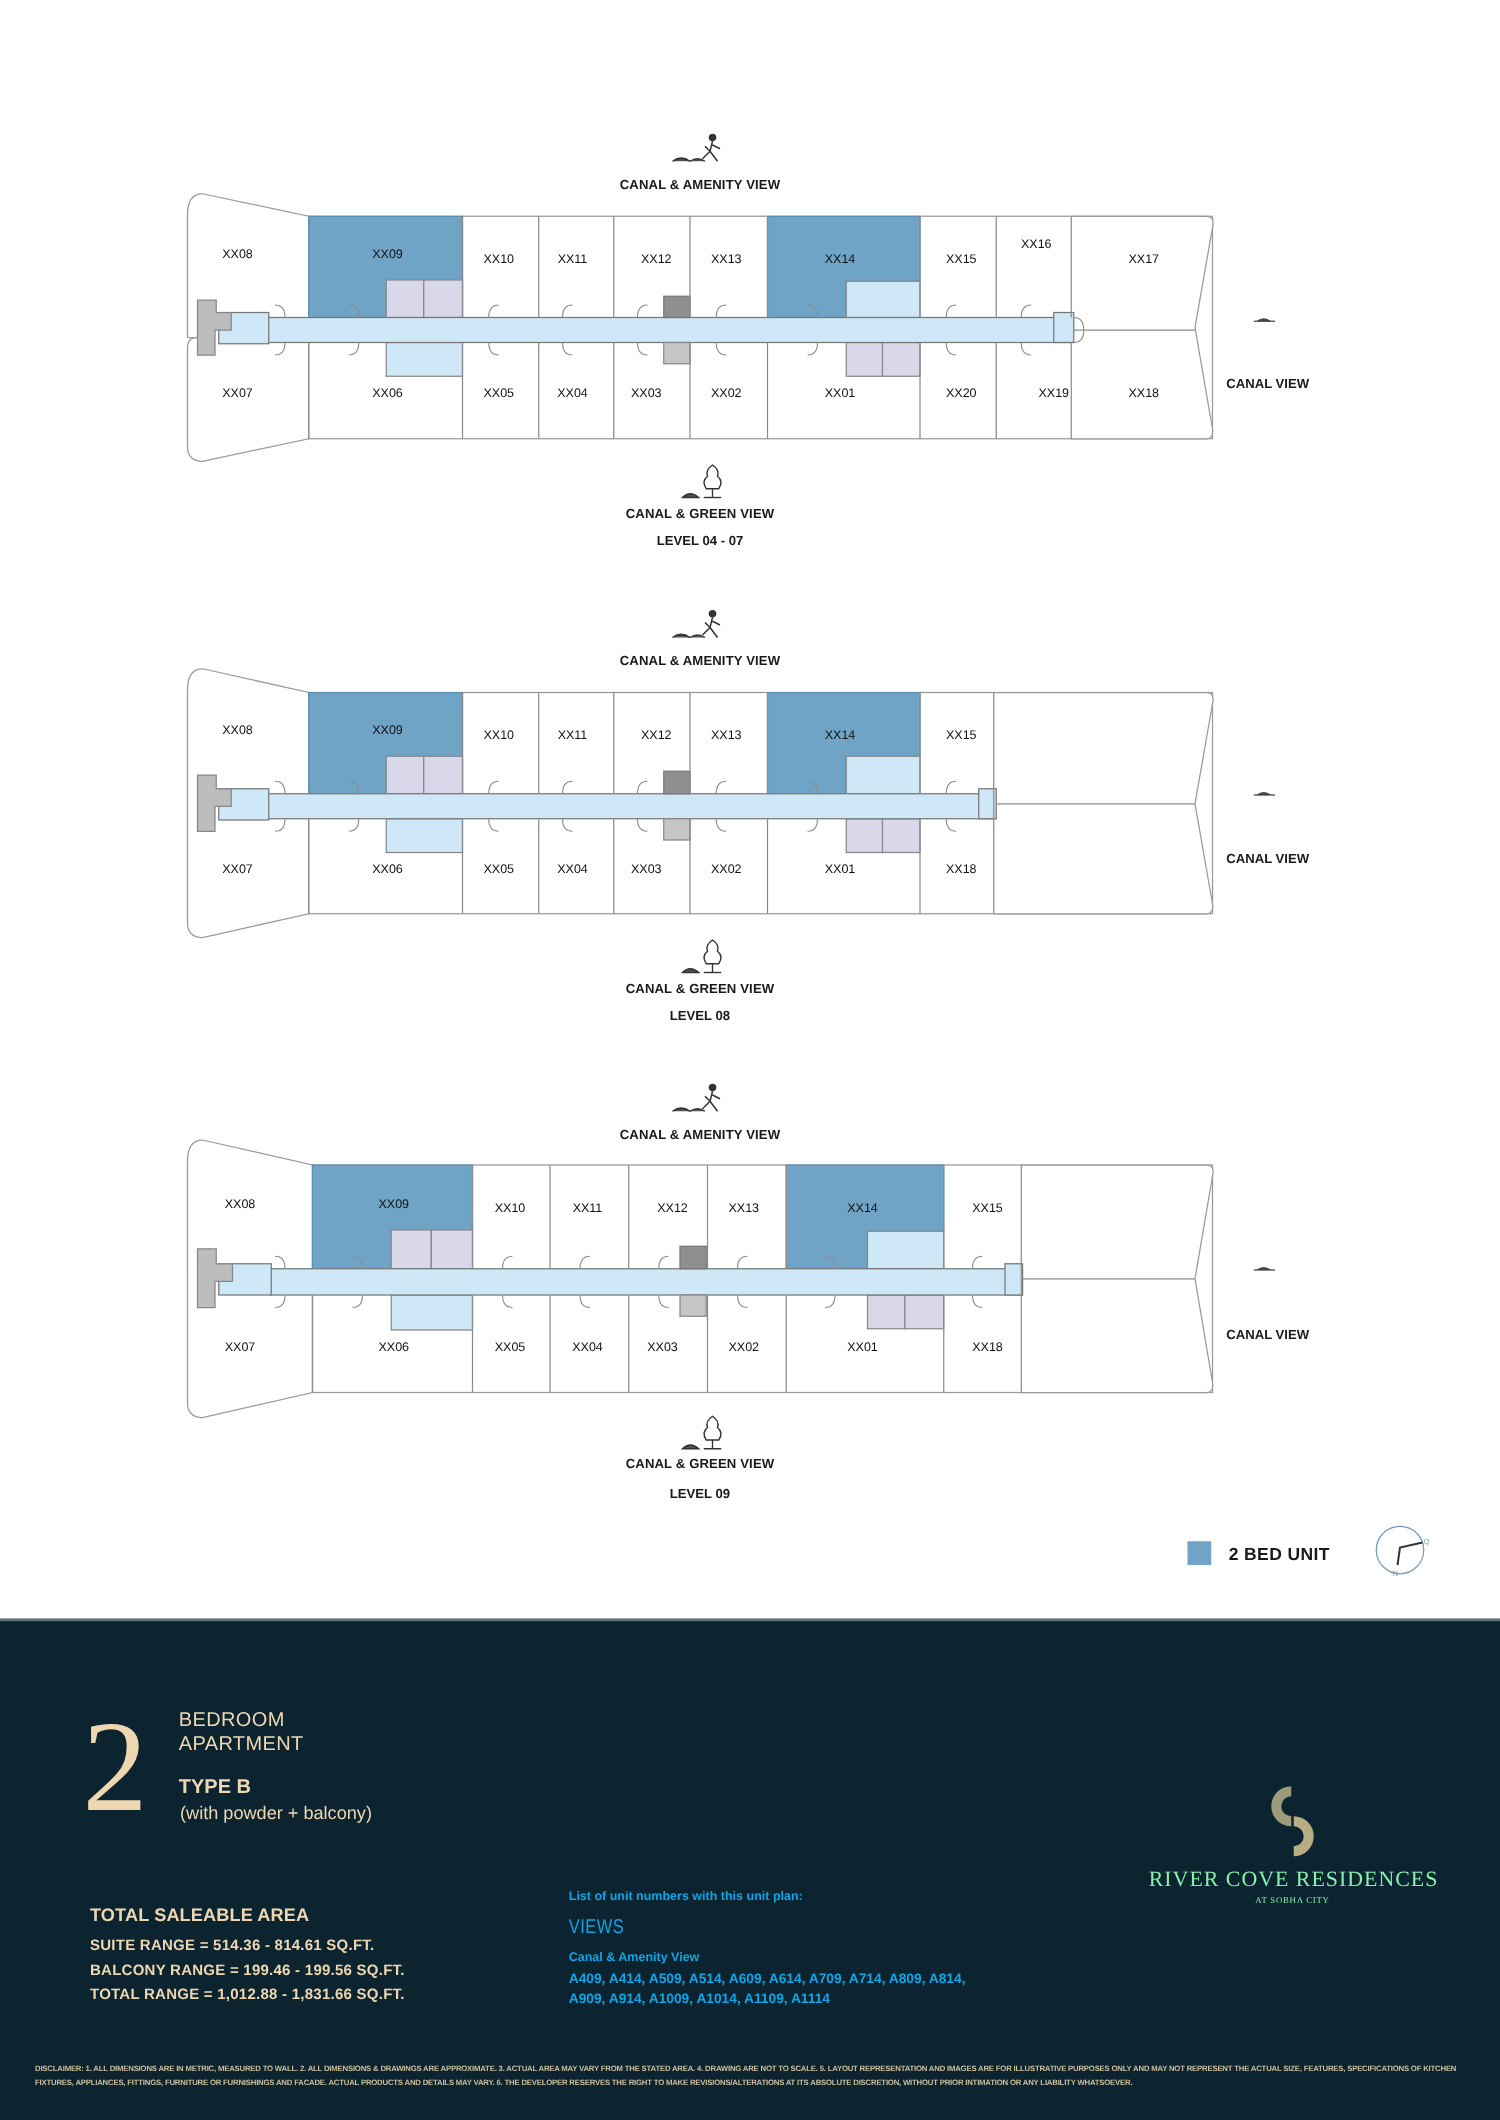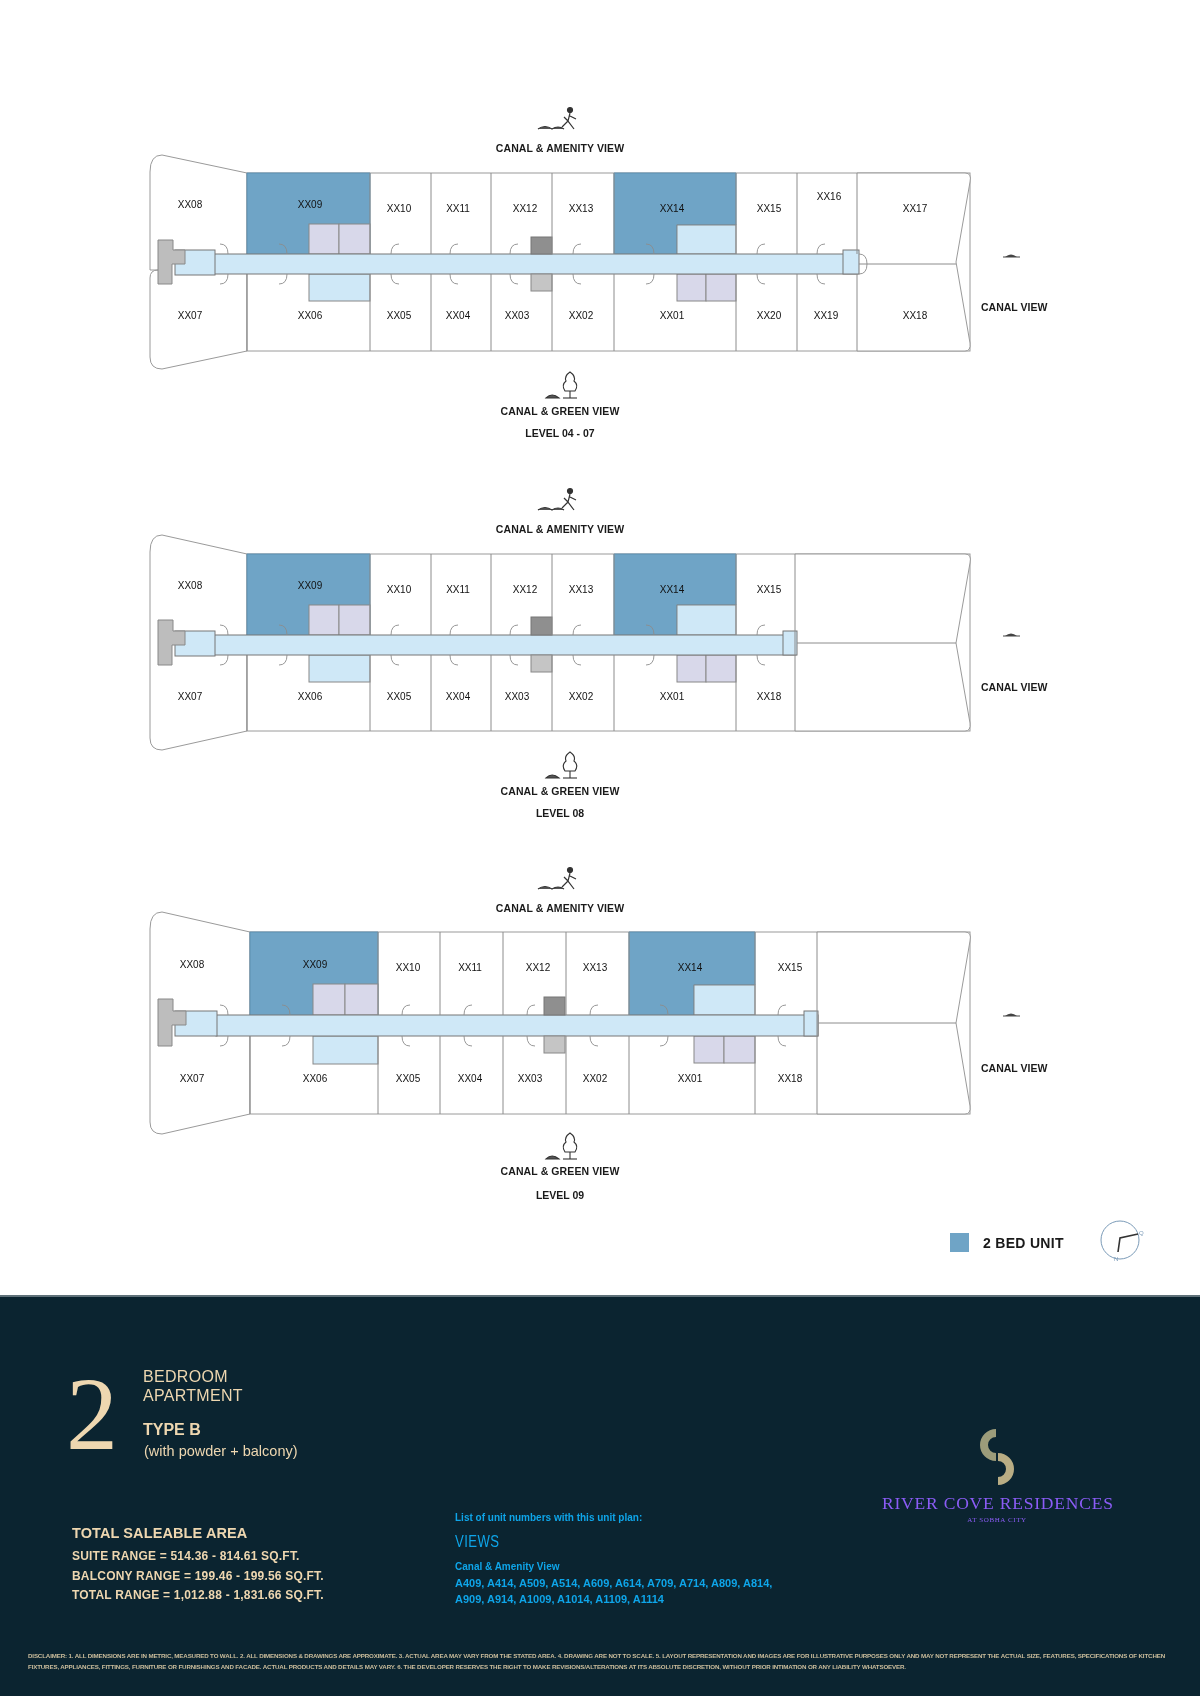--- a/index.html
+++ b/index.html
@@ -25,21 +25,21 @@
   .area { position: absolute; left: 72px; top: 228px; color: #eed7b0; font-family: "Liberation Sans", sans-serif; }
   .area-title { font-weight: bold; font-size: 14.5px; margin-bottom: 6px; letter-spacing: 0.1px; }
   .area-line { font-weight: bold; font-size: 12px; line-height: 19.5px; letter-spacing: 0.2px; }
 
   .units { position: absolute; left: 455px; top: 215px; color: #0ea5e9; font-family: "Liberation Sans", sans-serif; }
   .units-intro { font-weight: bold; font-size: 10px; margin-bottom: 10px; }
   .views-title { font-family: "Liberation Sans", sans-serif; font-size: 16px; letter-spacing: 0.5px; transform: scaleX(0.82); transform-origin: left; margin-bottom: 10px; }
   .view-cat { font-weight: bold; font-size: 10px; margin-bottom: 3px; }
   .unit-list { font-weight: bold; font-size: 11px; line-height: 16px; width: 330px; }
 
-  .brand { position: absolute; left: 882px; top: 130px; width: 230px; text-align: center; color: #8b5cf6; }
+  .brand { position: absolute; left: 919px; top: 130px; width: 230px; text-align: center; color: #86efac; }
   .brand-logo { width: 50px; height: 60px; margin: 0 auto 6px auto; display: block; }
   .brand-name { font-family: "Liberation Serif", serif; font-size: 17.5px; letter-spacing: 0.8px; white-space: nowrap; }
   .brand-sub { font-family: "Liberation Serif", serif; font-size: 7px; letter-spacing: 0.6px; margin-top: 2px; }
 
   .disclaimer { position: absolute; left: 28px; top: 353px; width: 1140px; color: #cbbd9c; font-family: "Liberation Sans", sans-serif; font-size: 6.2px; line-height: 11px; letter-spacing: -0.15px; font-weight: bold; }
 </style>
 </head>
 <body>
 
 <div class="plan-wrap" style="top:0;height:450px;">
@@ -146,21 +146,21 @@
     <span class="unit-label" style="left:829px;top:196px;">XX16</span>
     <span class="unit-label" style="left:915px;top:208px;">XX17</span>
     <span class="unit-label" style="left:190px;top:315px;">XX07</span>
     <span class="unit-label" style="left:310px;top:315px;">XX06</span>
     <span class="unit-label" style="left:399px;top:315px;">XX05</span>
     <span class="unit-label" style="left:458px;top:315px;">XX04</span>
     <span class="unit-label" style="left:517px;top:315px;">XX03</span>
     <span class="unit-label" style="left:581px;top:315px;">XX02</span>
     <span class="unit-label" style="left:672px;top:315px;">XX01</span>
     <span class="unit-label" style="left:769px;top:315px;">XX20</span>
-    <span class="unit-label" style="left:826px;top:315px;">XX19</span>
+    <span class="unit-label" style="left:843px;top:315px;">XX19</span>
     <span class="unit-label" style="left:915px;top:315px;">XX18</span>
   </div>
 </div>
 
 <div class="plan-wrap" style="top:0;height:830px;">
   <svg class="plan-svg" width="1200" height="830">
     <g transform="translate(560,488)" fill="none" stroke="#333" stroke-width="1.2">
       <circle cx="10" cy="3" r="2.5" fill="#333"></circle>
       <path d="M10 6 L8 14 L14 22 M8 14 L2 20 M10 9 L16 12 M8 14 L4 10"></path>
       <path d="M-22 22 Q-15 17 -8 22 Q-2 18 4 22" fill="#555"></path>

